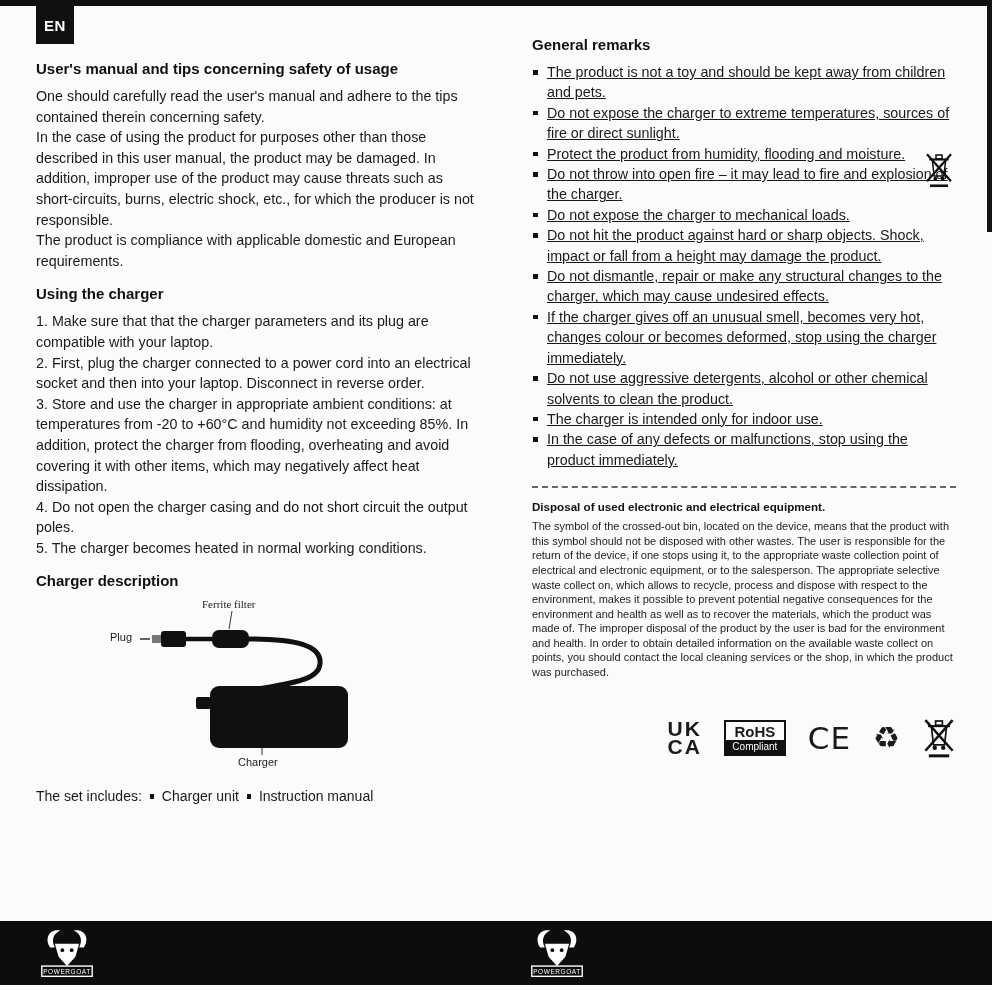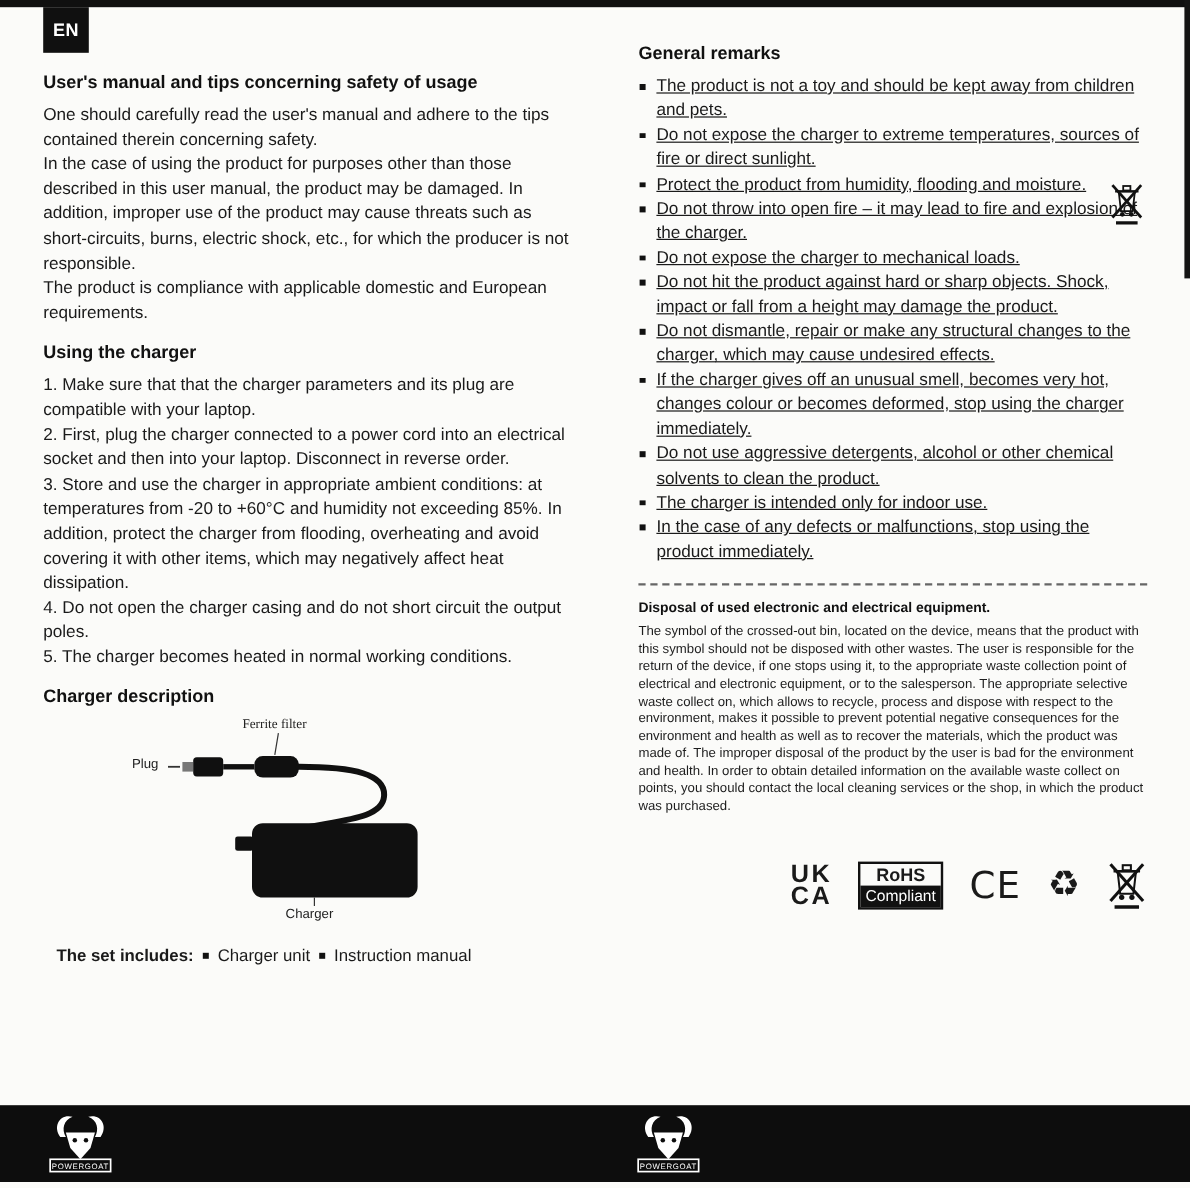--- a/index.html
+++ b/index.html
@@ -37,29 +37,29 @@
   .small-text{font-size:11px;line-height:14.6px;margin:0;color:#1d1d1d;}
   
   .diagram{position:relative;width:300px;height:172px;margin:6px 0 10px 74px;}
   .diagram .lbl{position:absolute;font-size:11px;color:#222;}
   .lbl-ferrite{left:92px;top:0;font-family:Liberation Serif, serif;}
   .lbl-plug{left:0;top:33px;}
   .lbl-charger{left:128px;top:158px;}
   .diagram svg{position:absolute;left:0;top:0;}
   
   .set-line{font-size:14px;margin-top:18px;display:flex;align-items:center;gap:8px;flex-wrap:wrap;}
-  .set-label{font-weight:bold;margin-left:11px;}
+  .set-label{font-weight:normal;}
   .set-item{position:relative;padding-left:12px;}
   .set-item::before{content:"";position:absolute;left:0;top:6px;width:4.5px;height:4.5px;background:#111;}
   
   .cert-row{display:flex;align-items:center;justify-content:flex-end;gap:22px;margin-top:36px;}
   .ukca{font-weight:bold;font-size:21px;line-height:18px;letter-spacing:2px;text-align:right;}
   .rohs{border:2.5px solid #111;text-align:center;min-width:58px;}
   .rohs-top{font-weight:bold;font-size:15px;padding:1px 5px 0 5px;}
-  .rohs-bottom{background:#111;color:#fff;font-size:13px;padding:1px 4px 2px 4px;}
+  .rohs-bottom{background:#111;color:#fff;font-size:10px;padding:1px 4px 2px 4px;}
   .ce-mark{font-family:"DejaVu Sans",sans-serif;font-size:31px;font-weight:400;letter-spacing:1px;}
   .recycle-mark{font-size:30px;line-height:30px;}
   
   .margin-bin{position:absolute;left:924px;top:148px;}
   
   .footer-bar{position:absolute;left:0;right:0;top:921px;height:64px;background:#0d0d0d;}
   .goat{position:absolute;top:4px;}
   .goat-1{left:38px;}
   .goat-2{left:528px;}
 </style>

